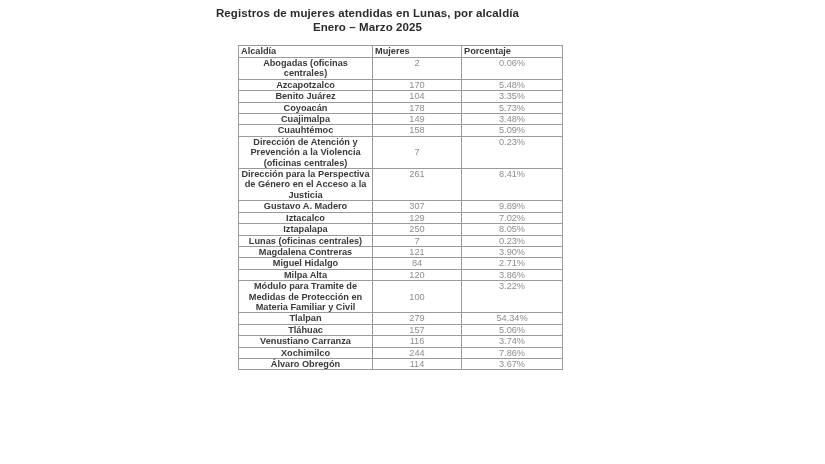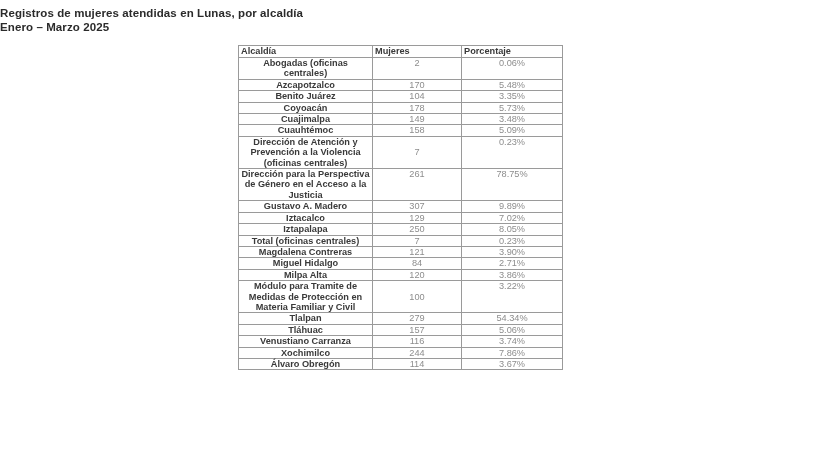--- a/index.html
+++ b/index.html
@@ -21,20 +21,21 @@
     height: 464px;
     background: #ffffff;
   }
 
   
   .title-block {
     position: absolute;
     left: 0;
     top: 6px;
     width: 735px;
+    text-align: center;
   }
   .title-line {
     display: block;
     font-size: 11.5px;
     font-weight: bold;
     color: #2b2b2b;
     line-height: 14px;
     letter-spacing: 0.1px;
   }
 
@@ -150,39 +151,39 @@
             <td class="pct">5.09%</td>
           </tr>
           <tr class="tall">
             <td class="name">Dirección de Atención y Prevención a la Violencia (oficinas centrales)</td>
             <td class="num">7</td>
             <td class="pct">0.23%</td>
           </tr>
           <tr class="tall tall-top">
             <td class="name">Dirección para la Perspectiva de Género en el Acceso a la Justicia</td>
             <td class="num">261</td>
-            <td class="pct">78.75%</td>
+            <td class="pct">8.41%</td>
           </tr>
           <tr>
             <td class="name">Gustavo A. Madero</td>
             <td class="num">307</td>
             <td class="pct">9.89%</td>
           </tr>
           <tr>
             <td class="name">Iztacalco</td>
             <td class="num">129</td>
             <td class="pct">7.02%</td>
           </tr>
           <tr>
             <td class="name">Iztapalapa</td>
             <td class="num">250</td>
             <td class="pct">8.05%</td>
           </tr>
           <tr class="tall tall-top">
-            <td class="name">Total (oficinas centrales)</td>
+            <td class="name">Lunas (oficinas centrales)</td>
             <td class="num">7</td>
             <td class="pct">0.23%</td>
           </tr>
           <tr>
             <td class="name">Magdalena Contreras</td>
             <td class="num">121</td>
             <td class="pct">3.90%</td>
           </tr>
           <tr>
             <td class="name">Miguel Hidalgo</td>

